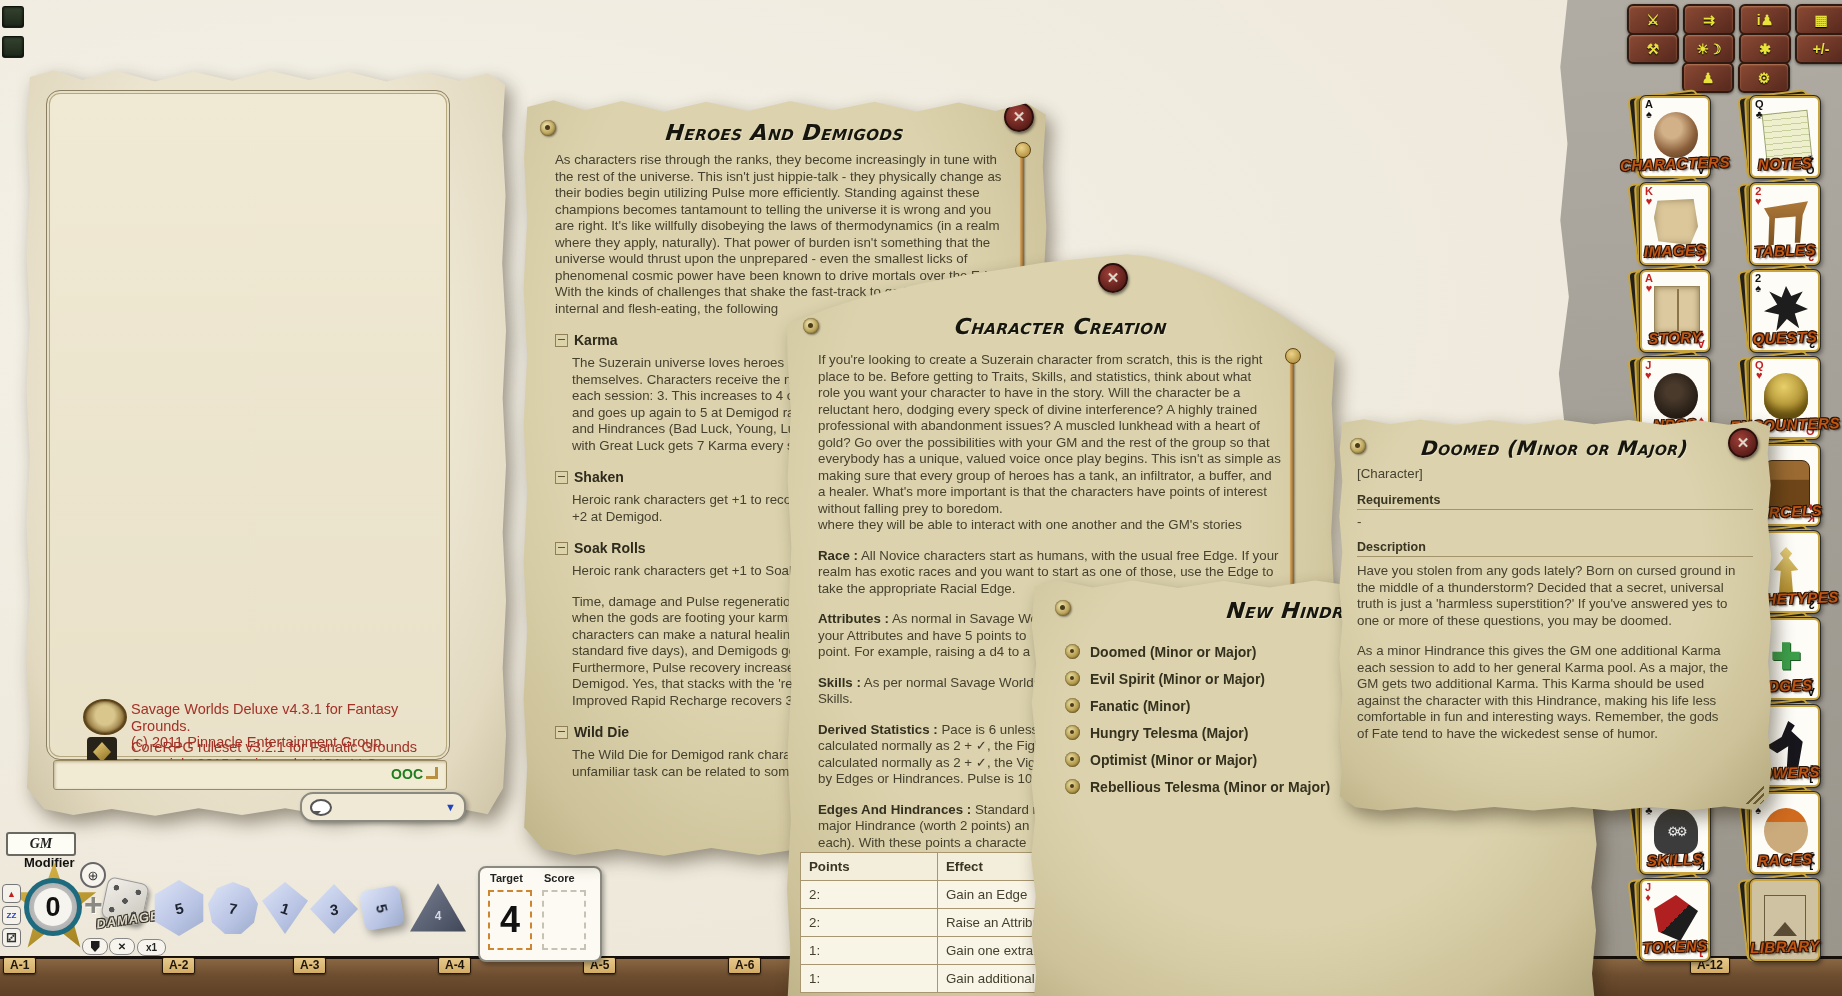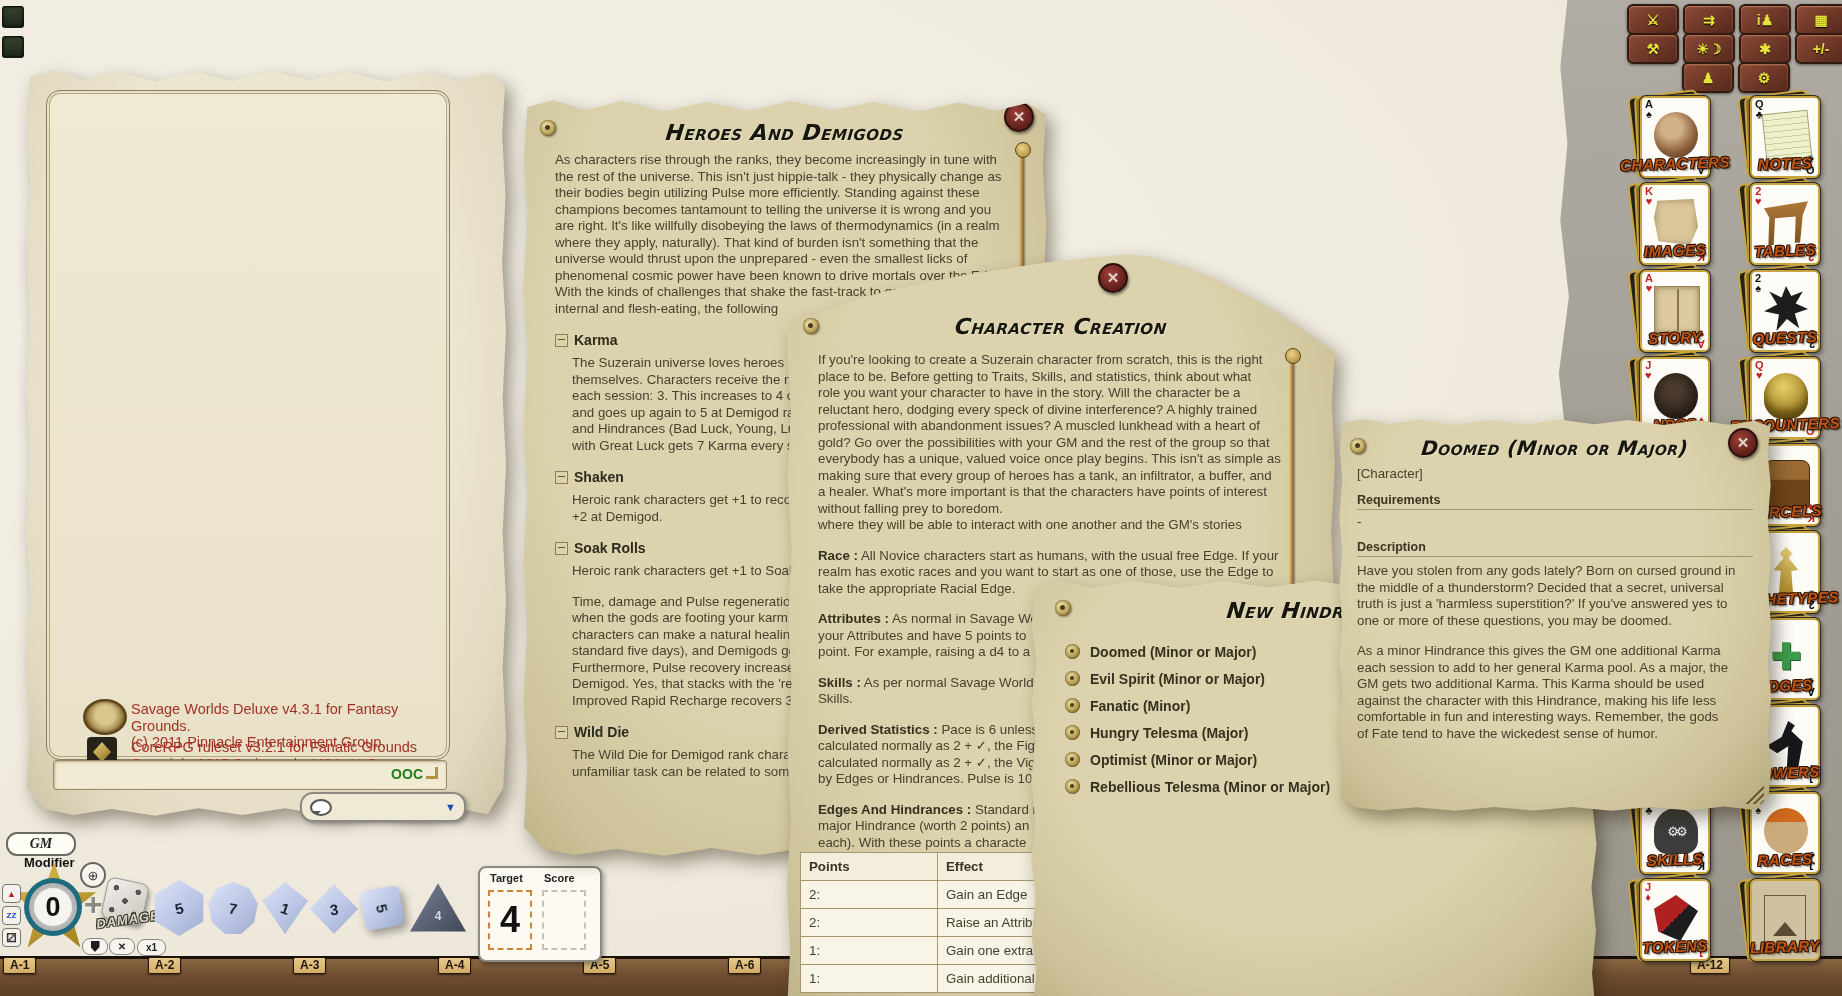--- a/index.html
+++ b/index.html
@@ -52,21 +52,21 @@
   .a-chest{background:linear-gradient(#9a6a32 40%,#6e4518 41%);border-radius:8px 8px 3px 3px;border:1px solid #402a10;}
   .a-goldfig{background:linear-gradient(#e6cf7c,#ad8a2c);clip-path:polygon(50% 0,64% 14%,56% 24%,78% 50%,62% 52%,66% 100%,34% 100%,38% 52%,22% 50%,44% 24%,36% 14%);}
   .a-cross{color:#3c9e4a;font-size:36px;font-weight:bold;text-shadow:1px 1px 0 #1c5a24;}
   .a-sil{background:#16161c;clip-path:polygon(55% 0,70% 10%,62% 22%,88% 45%,78% 100%,52% 100%,55% 55%,30% 70%,5% 55%,40% 35%);}
   .a-gearhead{border-radius:50% 50% 30% 30%;background:#3c3c3c;color:#eee;font-size:13px;letter-spacing:-3px;}
   .a-dwarf{border-radius:50%;background:linear-gradient(#cf6a1e 30%,#cbaa7c 31%);}
   .a-jester{background:linear-gradient(135deg,#b02020 50%,#1d1d1d 50%);clip-path:polygon(50% 0,100% 35%,60% 100%,10% 80%,0 30%);}
   .a-libbook{background:#cfc2a2;border:1px solid #6a5c3c;width:40px;height:52px;}
   .a-libbook::before{content:"";position:absolute;left:8px;right:8px;top:26px;height:14px;background:#5a4c34;clip-path:polygon(50% 0,100% 100%,0 100%);}
   
-  .gm-pill{position:absolute;left:6px;top:832px;width:66px;height:20px;border-radius:11px;background:#fdfdf6;
+  .gm-pill{position:absolute;left:6px;top:832px;width:66px;height:20px;border-radius:3px;background:#fdfdf6;
     border:2px solid #6a6a62;font-weight:bold;font-style:italic;font-size:14px;color:#222;
     display:flex;align-items:center;justify-content:center;font-family:"Liberation Serif",serif;}
   .mod-label{position:absolute;left:24px;top:855px;font-size:13px;font-weight:bold;color:#111;}
   .star{position:absolute;left:10px;top:862px;width:88px;height:92px;
     background:linear-gradient(150deg,#e0bc4e,#9a7a1a);filter:drop-shadow(2px 3px 3px rgba(0,0,0,.5));
     clip-path:polygon(50% 0%,62% 33%,98% 33%,69% 55%,80% 93%,50% 70%,20% 93%,31% 55%,2% 33%,38% 33%);}
   .ring1{position:absolute;left:24px;top:878px;width:58px;height:58px;border-radius:50%;background:#1e6a7e;}
   .ring2{position:absolute;left:29px;top:883px;width:48px;height:48px;border-radius:50%;background:radial-gradient(#e8e8e8,#9a9a9a);}
   .ring3{position:absolute;left:34px;top:888px;width:38px;height:38px;border-radius:50%;background:#f6f4ee;
     display:flex;align-items:center;justify-content:center;font-size:27px;font-weight:900;color:#111;}
@@ -173,21 +173,21 @@
   .droparrow{position:absolute;right:8px;top:7px;font-size:11px;color:#2244bb;}
 </style>
 </head>
 <body>
 
 <div class="screen">
 
   <div class="stone"></div>
   <div class="band"></div>
   <span class="tab" style="left:3px">A-1</span>
-  <span class="tab" style="left:148px">A-2</span>
+  <span class="tab" style="left:162px">A-2</span>
   <span class="tab" style="left:293px">A-3</span>
   <span class="tab" style="left:438px">A-4</span>
   <span class="tab" style="left:583px">A-5</span>
   <span class="tab" style="left:728px">A-6</span>
   <span class="tab" style="left:1690px">A-12</span>
 
   <div class="chip" style="left:2px;top:6px"></div>
   <div class="chip" style="left:2px;top:36px"></div>
 
   <div class="tbrow" style="left:1627px;top:4px">
@@ -440,21 +440,21 @@
       <div class="wtitle" style="top:22px">Heroes And Demigods</div>
       <div class="xbtn" style="right:14px;top:4px">✕</div>
       <div class="rod" style="left:498px;top:56px;height:420px"></div>
       <div class="content" style="left:33px;top:54px;width:460px;bottom:16px">
         <div class="para">
             <div class="tl">As characters rise through the ranks, they become increasingly in tune with</div>
             <div class="tl">the rest of the universe. This isn't just hippie-talk - they physically change as</div>
             <div class="tl">their bodies begin utilizing Pulse more efficiently. Standing against these</div>
             <div class="tl">champions becomes tantamount to telling the universe it is wrong and you</div>
             <div class="tl">are right. It's like willfully disobeying the laws of thermodynamics (in a realm</div>
-            <div class="tl">where they apply, naturally). That kind of burden isn't something that the</div>
+            <div class="tl">where they apply, naturally). That power of burden isn't something that the</div>
             <div class="tl">universe would thrust upon the unprepared - even the smallest licks of</div>
             <div class="tl">phenomenal cosmic power have been known to drive mortals over the Edge.</div>
             <div class="tl">With the kinds of challenges that shake the fast-track to godhood, both</div>
             <div class="tl">internal and flesh-eating, the following</div>
           </div>
         <div class="sect">
             <span class="cbox"></span>
             <span class="shead">Karma</span>
           </div>
         <div class="para" style="padding-left:17px">

